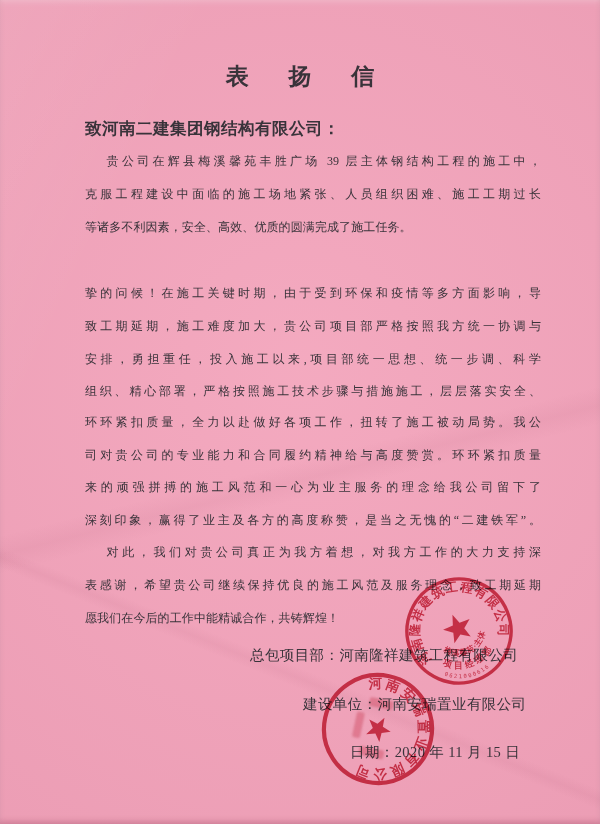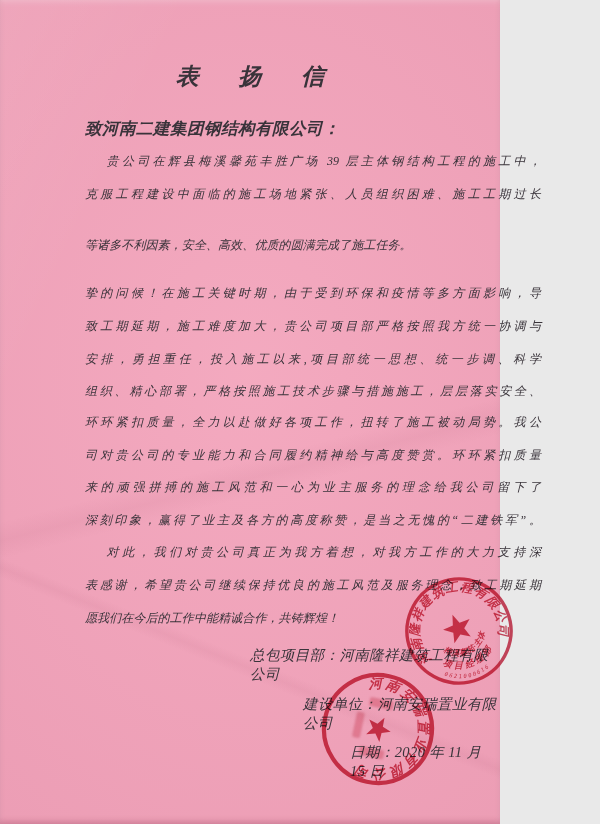--- a/index.html
+++ b/index.html
@@ -2,24 +2,23 @@
 <html><head>
 <meta charset="utf-8">
 <style>
   html,body{margin:0;padding:0;}
   body{
     width:600px;height:824px;overflow:hidden;
     font-family:"Liberation Serif","DejaVu Serif",serif;
     background:#e9e9e9;
   }
   .page{
-    position:relative;width:500px;height:824px;
+    position:relative;width:600px;height:824px;
     box-shadow:inset 0 -4px 6px -2px rgba(120,30,60,.30),
                inset 0 3px 8px -4px rgba(255,255,255,.5);
-    font-style:italic;
   }
   
   .page::before{
     content:"";position:absolute;inset:0;pointer-events:none;
     background:
       linear-gradient(115deg, rgba(255,255,255,.07) 0%, rgba(255,255,255,0) 22%),
       linear-gradient(166deg, rgba(0,0,0,0) 55%, rgba(130,40,70,.05) 57%, rgba(0,0,0,0) 59%),
       linear-gradient(22deg, rgba(0,0,0,0) 24%, rgba(130,40,70,.05) 25%, rgba(0,0,0,0) 26%),
       radial-gradient(90% 70% at 50% 45%, rgba(255,255,255,.05), rgba(120,30,60,.06));
   }
@@ -61,21 +60,21 @@
 <body>
 
 <div class="page" style="background-color: rgb(243, 165, 188); color: rgb(57, 51, 58);">
 
   <h1 class="title">表 扬 信</h1>
 
   <div class="salutation">致河南二建集团钢结构有限公司：</div>
 
   <div class="line indent full" style="top:150px">贵公司在辉县梅溪馨苑丰胜广场 39 层主体钢结构工程的施工中，</div>
   <div class="line full" style="top:183px">克服工程建设中面临的施工场地紧张、人员组织困难、施工工期过长</div>
-  <div class="line" style="top:234px">等诸多不利因素，安全、高效、优质的圆满完成了施工任务。</div>
+  <div class="line" style="top:216px">等诸多不利因素，安全、高效、优质的圆满完成了施工任务。</div>
   <div class="line full" style="top:282px">挚的问候！在施工关键时期，由于受到环保和疫情等多方面影响，导</div>
   <div class="line full" style="top:315px">致工期延期，施工难度加大，贵公司项目部严格按照我方统一协调与</div>
   <div class="line full" style="top:348px">安排，勇担重任，投入施工以来,项目部统一思想、统一步调、科学</div>
   <div class="line full" style="top:380px">组织、精心部署，严格按照施工技术步骤与措施施工，层层落实安全、</div>
   <div class="line full" style="top:411px">环环紧扣质量，全力以赴做好各项工作，扭转了施工被动局势。我公</div>
   <div class="line full" style="top:444px">司对贵公司的专业能力和合同履约精神给与高度赞赏。环环紧扣质量</div>
   <div class="line full" style="top:476px">来的顽强拼搏的施工风范和一心为业主服务的理念给我公司留下了</div>
   <div class="line full" style="top:509px">深刻印象，赢得了业主及各方的高度称赞，是当之无愧的“二建铁军”。</div>
   <div class="line indent full" style="top:541px">对此，我们对贵公司真正为我方着想，对我方工作的大力支持深</div>
   <div class="line full" style="top:574px">表感谢，希望贵公司继续保持优良的施工风范及服务理念，致工期延期</div>

